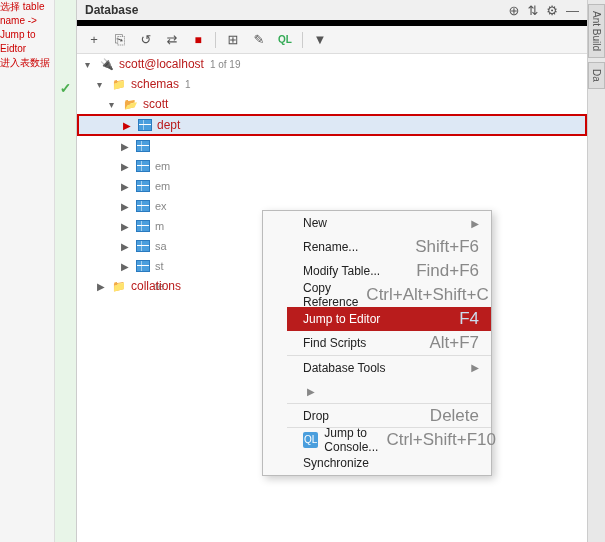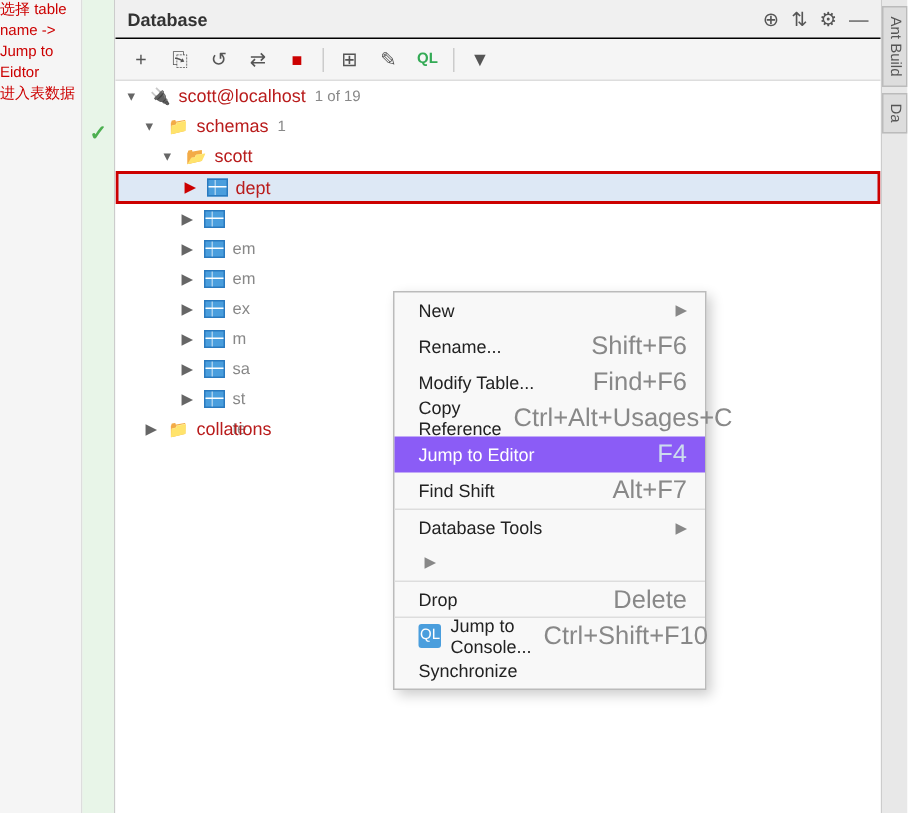--- a/index.html
+++ b/index.html
@@ -38,21 +38,21 @@
       flex: 1;
       display: flex;
       flex-direction: column;
       background: #fff;
       position: relative;
     }
 
     
     .title-bar {
       background: #f0f0f0;
-      border-bottom: 1px solid #000000;
+      border-bottom: 6px solid #000000;
       padding: 3px 8px;
       display: flex;
       align-items: center;
       justify-content: space-between;
       height: 26px;
     }
     .title-bar-left {
       font-weight: bold;
       font-size: 12px;
       color: #333;
@@ -178,40 +178,41 @@
       top: 0;
       left: 4px;
       bottom: 0;
       width: 1px;
       background: rgba(255,255,255,0.5);
     }
 
     
     .context-menu {
       position: absolute;
-      top: 140px;
+      top: 156px;
       left: 185px;
-      width: 209px;
+      width: 230px;
       background: #f8f8f8;
       border: 1px solid #bbb;
       box-shadow: 3px 3px 8px rgba(0,0,0,0.2);
       z-index: 100;
       font-size: 12px;
+      padding-left: 24px;
     }
     .menu-item {
       display: flex;
       align-items: center;
       justify-content: space-between;
       padding: 4px 12px 4px 16px;
       cursor: pointer;
       color: #222;
       height: 24px;
     }
     .menu-item.active {
-      background: #8b5cf6;
+      background: #b91c1c;
       color: #fff;
       justify-content: flex-end;
     }
     .menu-item.active .shortcut { color: #cde; }
     .menu-item.separator-above {
       border-top: 1px solid #ddd;
     }
     .menu-item .label { flex: 1; }
     .menu-item .shortcut {
       font-size: 17px;
@@ -418,30 +419,30 @@
         <span class="shortcut">Shift+F6</span>
       </div>
 
       <div class="menu-item">
         <span class="label">Modify Table...</span>
         <span class="shortcut">Find+F6</span>
       </div>
 
       <div class="menu-item">
         <span class="label">Copy Reference</span>
-        <span class="shortcut">Ctrl+Alt+Usages+C</span>
+        <span class="shortcut">Ctrl+Alt+Shift+C</span>
       </div>
 
       <div class="menu-item active">
         <span class="label">Jump to Editor</span>
         <span class="shortcut">F4</span>
       </div>
 
       <div class="menu-item">
-        <span class="label">Find Shift</span>
+        <span class="label">Find Scripts</span>
         <span class="shortcut">Alt+F7</span>
       </div>
 
       <div class="menu-item separator-above">
         <span class="label">Database Tools</span>
         <span class="arrow">▶</span>
       </div>
 
       <div class="menu-item">
         <span class="arrow">▶</span>

